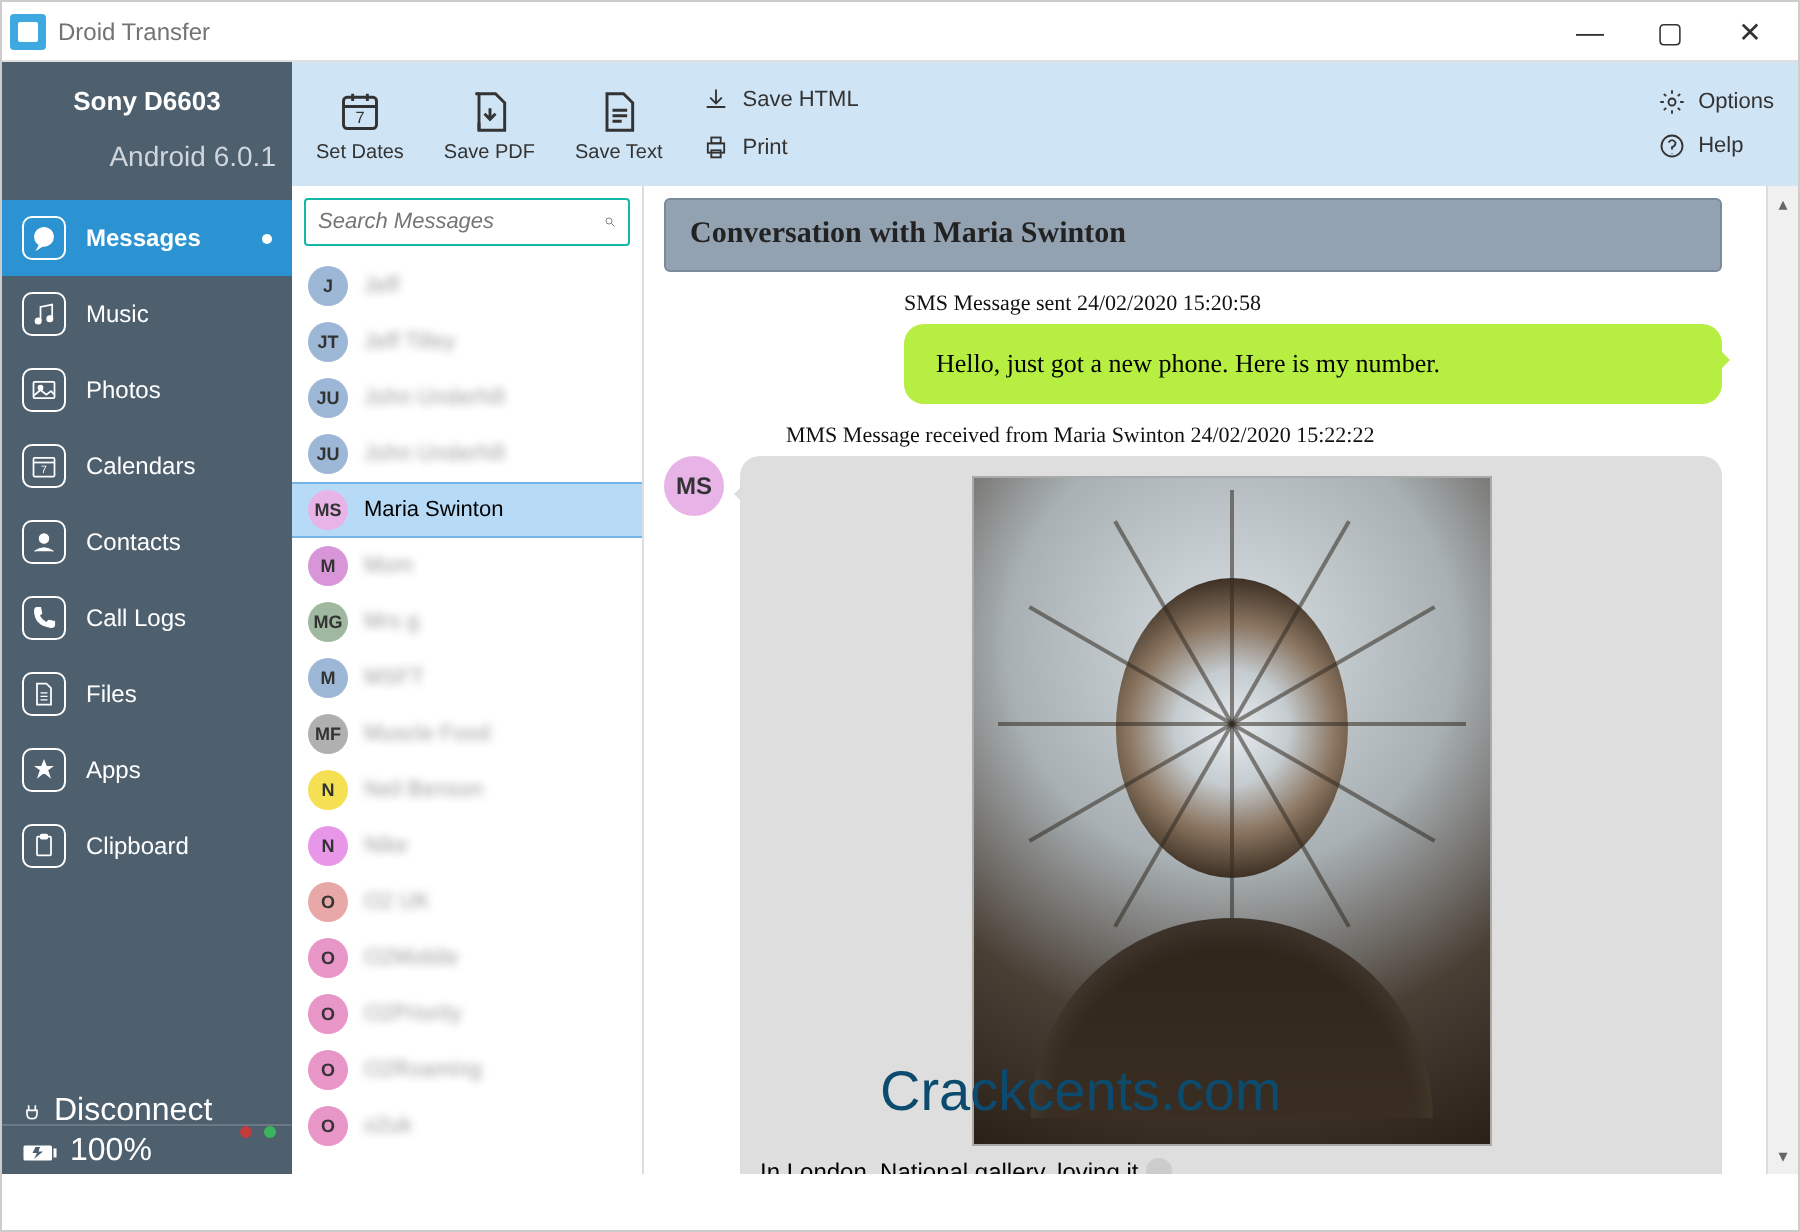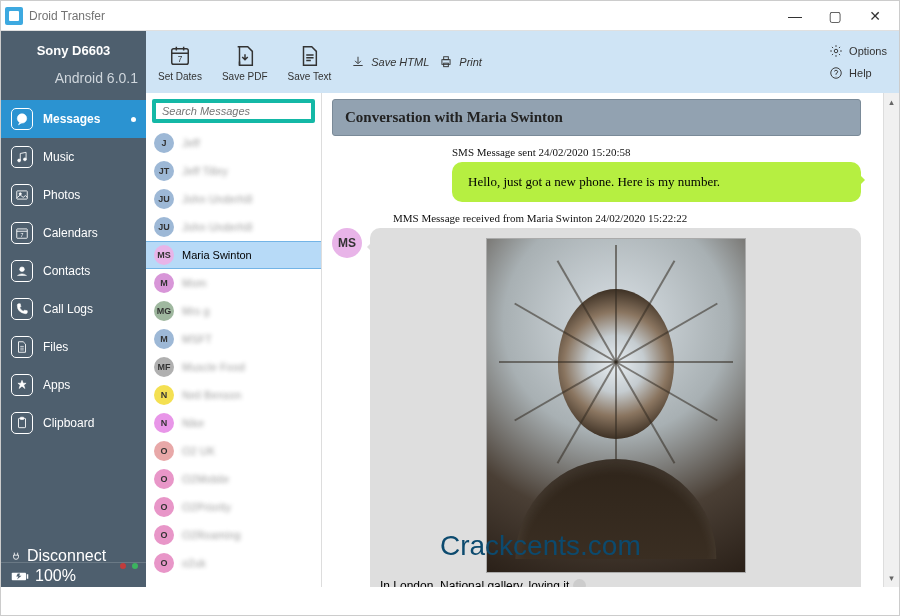--- a/index.html
+++ b/index.html
@@ -28,21 +28,21 @@
 .tool { display: flex; flex-direction: column; align-items: center; gap: 2px; font-size: 10px; color: #333; cursor: pointer; }
 .tool .ticon { width: 26px; height: 26px; display: flex; align-items: center; justify-content: center; }
 .tool .ticon svg { width: 22px; height: 22px; fill: none; stroke: #333; stroke-width: 1.6; }
 .tool-mini { display: flex; align-items: center; gap: 6px; font-size: 11px; color: #333; cursor: pointer; }
 .tool-mini svg { width: 14px; height: 14px; fill: none; stroke: #333; stroke-width: 1.6; }
 .tool-right { margin-left: auto; display: flex; flex-direction: column; gap: 8px; }
 
 .content { flex: 1; display: flex; flex-direction: column; }
 .body { flex: 1; display: flex; background: #fff; overflow: hidden; }
 .msglist { width: 176px; border-right: 1px solid #ddd; display: flex; flex-direction: column; }
-.search { margin: 6px; height: 24px; border: 4px solid #14b8a6; border-radius: 2px; display: flex; align-items: center; padding: 0 6px; }
+.search { margin: 6px; height: 24px; border: 1px solid #14b8a6; border-radius: 2px; display: flex; align-items: center; padding: 0 6px; }
 .search input { flex: 1; border: none; outline: none; font-size: 11px; font-style: italic; color: #888; background: transparent; }
 .search svg { width: 12px; height: 12px; fill: none; stroke: #666; stroke-width: 1.6; }
 .list { flex: 1; overflow-y: auto; }
 .litem { display: flex; align-items: center; gap: 8px; padding: 4px 8px; font-size: 11px; cursor: pointer; height: 28px; }
 .litem.sel { background: #b7daf7; border-top: 1px solid #73b4e6; border-bottom: 1px solid #73b4e6; }
 .avatar { width: 20px; height: 20px; border-radius: 50%; display: flex; align-items: center; justify-content: center; font-size: 9px; font-weight: 600; color: #333; flex-shrink: 0; }
 .litem .lname.blur { color: transparent; text-shadow: 0 0 4px #999; }
 
 .conv { flex: 1; display: flex; flex-direction: column; padding: 6px 22px 0 10px; overflow-y: auto; position: relative; }
 .conv-head { background: #92a2b1; color: #222; font-size: 15px; font-weight: 700; padding: 9px 12px; border: 1px solid #7a8a98; border-radius: 3px; font-family: Georgia, serif; }
@@ -231,21 +231,21 @@
       </div>
       <div class="tool">
         <span class="ticon">
             <svg viewBox="0 0 24 24">
               <path d="M6 2 H15 L20 7 V22 H6 Z"></path>
               <path d="M9 11 H17 M9 14 H17 M9 17 H14"></path>
             </svg>
           </span>
         <span>Save Text</span>
       </div>
-      <div style="display:flex;gap:10px;font-style:italic;">
+      <div style="display:flex;flex-direction:column;gap:10px;">
         <div class="tool-mini">
           <svg viewBox="0 0 24 24">
               <path d="M12 3 V14 M7 10 L12 15 L17 10 M4 18 H20"></path>
             </svg>
           <span>Save HTML</span>
         </div>
         <div class="tool-mini">
           <svg viewBox="0 0 24 24">
               <rect x="5" y="8" width="14" height="8"></rect>
               <rect x="8" y="3" width="8" height="5"></rect>

